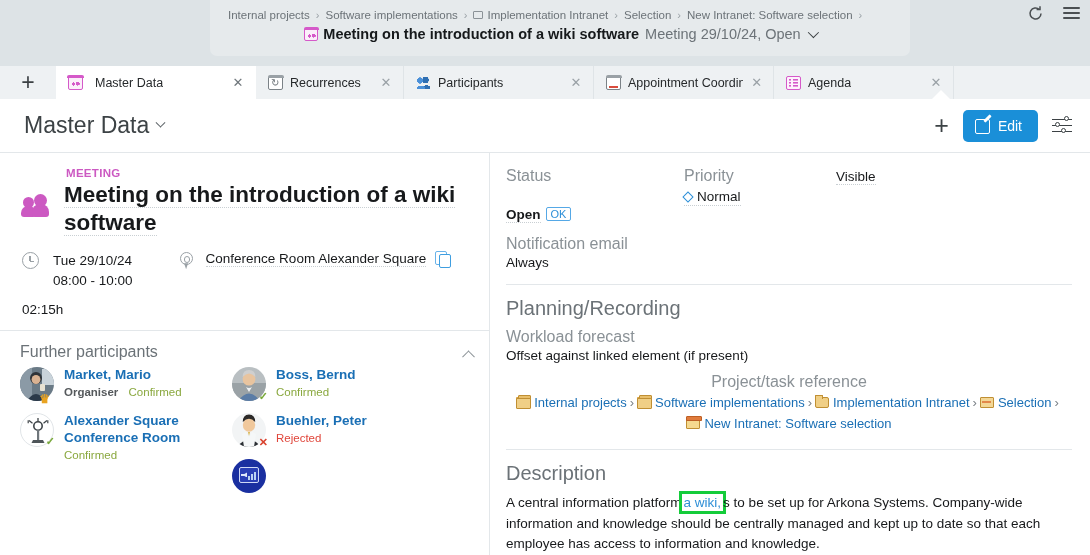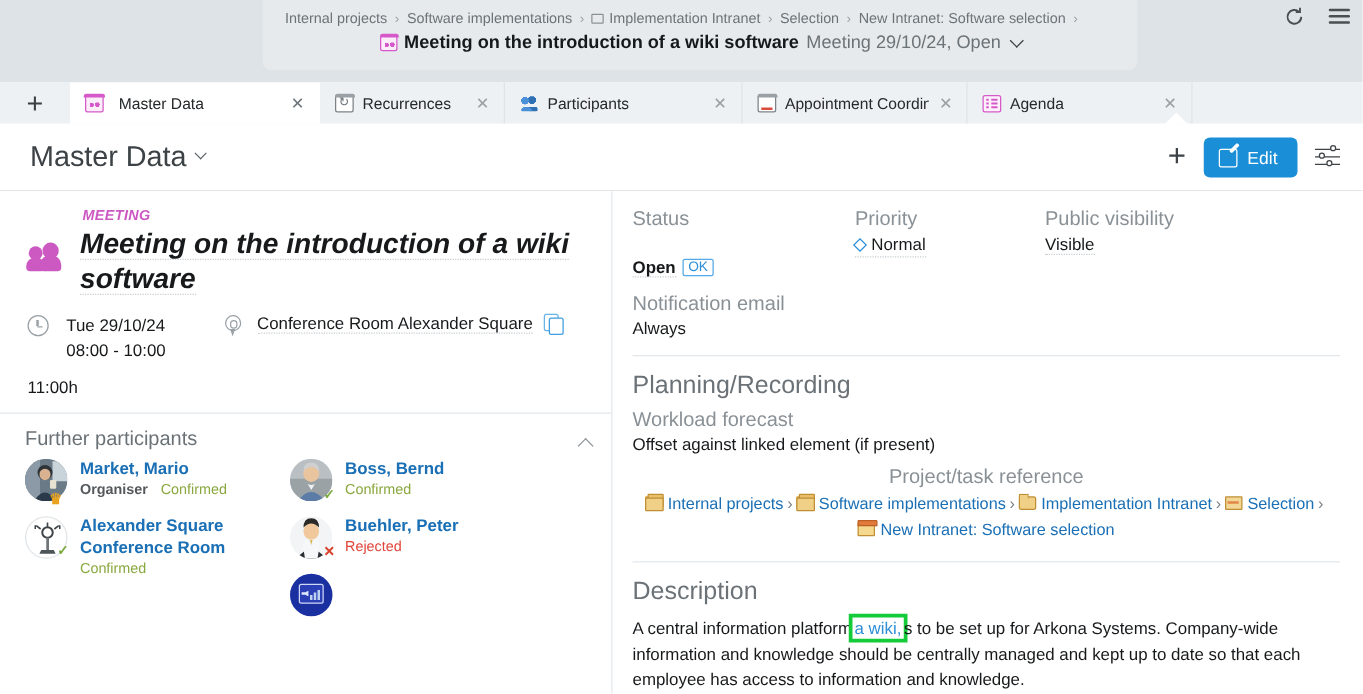--- a/index.html
+++ b/index.html
@@ -241,21 +241,21 @@
     font-size: 11.5px; font-weight: bold; color: #cc59c2;
     letter-spacing: 0.3px; margin: 0 0 2px 2px;
   }
   .meta-title {
     font-size: 22.5px; font-weight: bold; color: #17191b;
     line-height: 1.25; margin: 0; max-width: 380px;
     border-bottom: 1px dotted #c9cfd3; display: inline;
     box-decoration-break: clone; -webkit-box-decoration-break: clone;
     cursor: text;
   }
-  .title-holder { padding-left: 10px; font-style: italic; }
+  .title-holder { padding-left: 10px; }
 
   .dt-row { display: flex; align-items: flex-start; gap: 0; margin: 14px 0 0 2px; }
   .clock-ico {
     width: 17px; height: 17px; border-radius: 50%;
     border: 1.6px solid #9aa1a6; position: relative; flex: none; margin-top: 1px;
   }
   .clock-ico::before { content:""; position:absolute; left:6px; top:3px; width:1.6px; height:5px; background:#9aa1a6; }
   .clock-ico::after { content:""; position:absolute; left:6.5px; top:7.3px; width:4.5px; height:1.6px; background:#9aa1a6; }
   .pin-ico { width: 15px; height: 18px; position: relative; flex: none; margin-top: 1px; }
   .pin-ico::before {
@@ -529,21 +529,21 @@
           <div>08:00 - 10:00</div>
         </div>
         <span class="pin-ico" style="margin-left:46px;">
           <span class="pin-tail"></span>
         </span>
         <span class="loc-text">Conference Room Alexander Square</span>
         <span class="copy-ico"></span>
       </div>
 
       <div class="dur-block">
-        <div class="field-val">11:00h</div>
+        <div class="field-val">02:15h</div>
       </div>
     </div>
 
     <div class="divider"></div>
 
     <div class="part-sec">
       <div class="part-head">
         <span>Further participants</span>
         <span class="caret-up"></span>
       </div>
@@ -667,21 +667,20 @@
             <span class="val-strong val-dot">Open</span><span class="status-chip">OK</span>
           </div>
         </div>
         <div class="rcell-2">
           <div class="field-lbl">Priority</div>
           <div class="val-dot">
             <span class="prio-dia"></span><span class="field-val">Normal</span>
           </div>
         </div>
         <div class="rcell-3">
-          <div class="field-lbl">Public visibility</div>
           <div class="field-val val-dot">Visible</div>
         </div>
       </div>
 
       <div style="margin-top:12px;">
         <div class="field-lbl">Notification email</div>
         <div class="field-val">Always</div>
       </div>
       <div class="rdiv"></div>
     </div>

